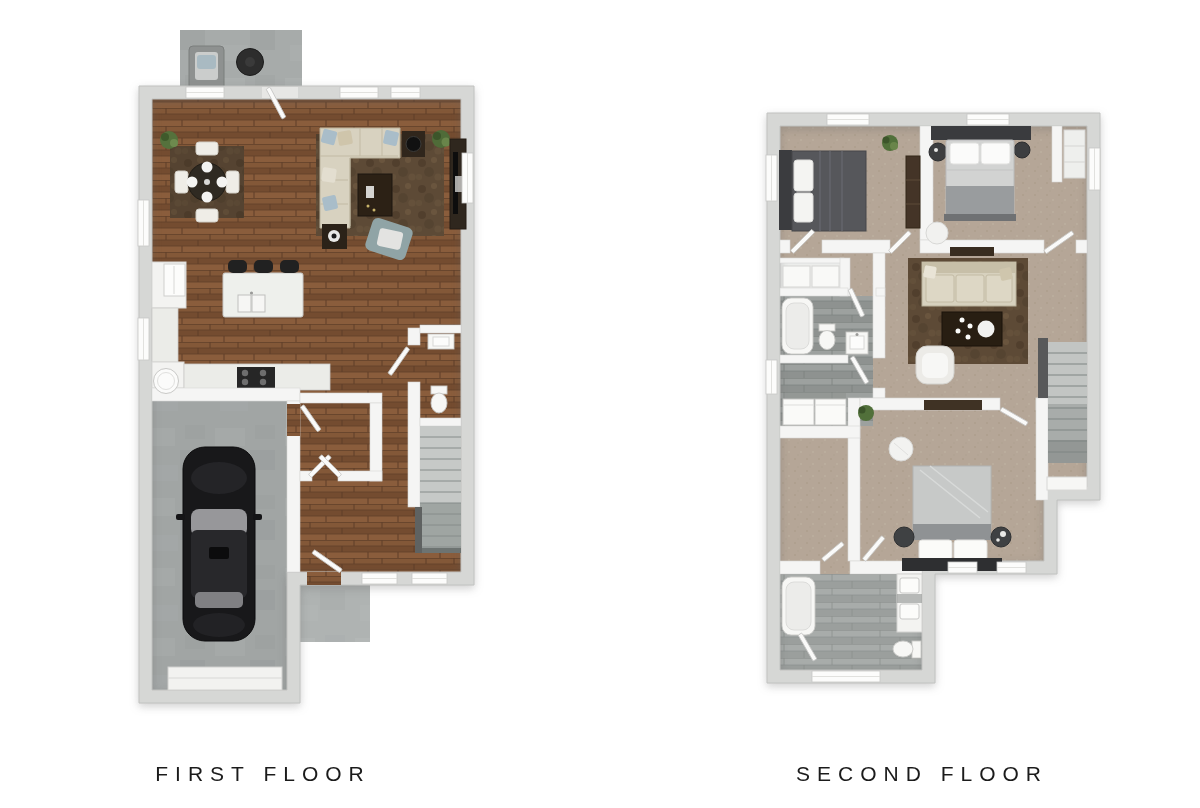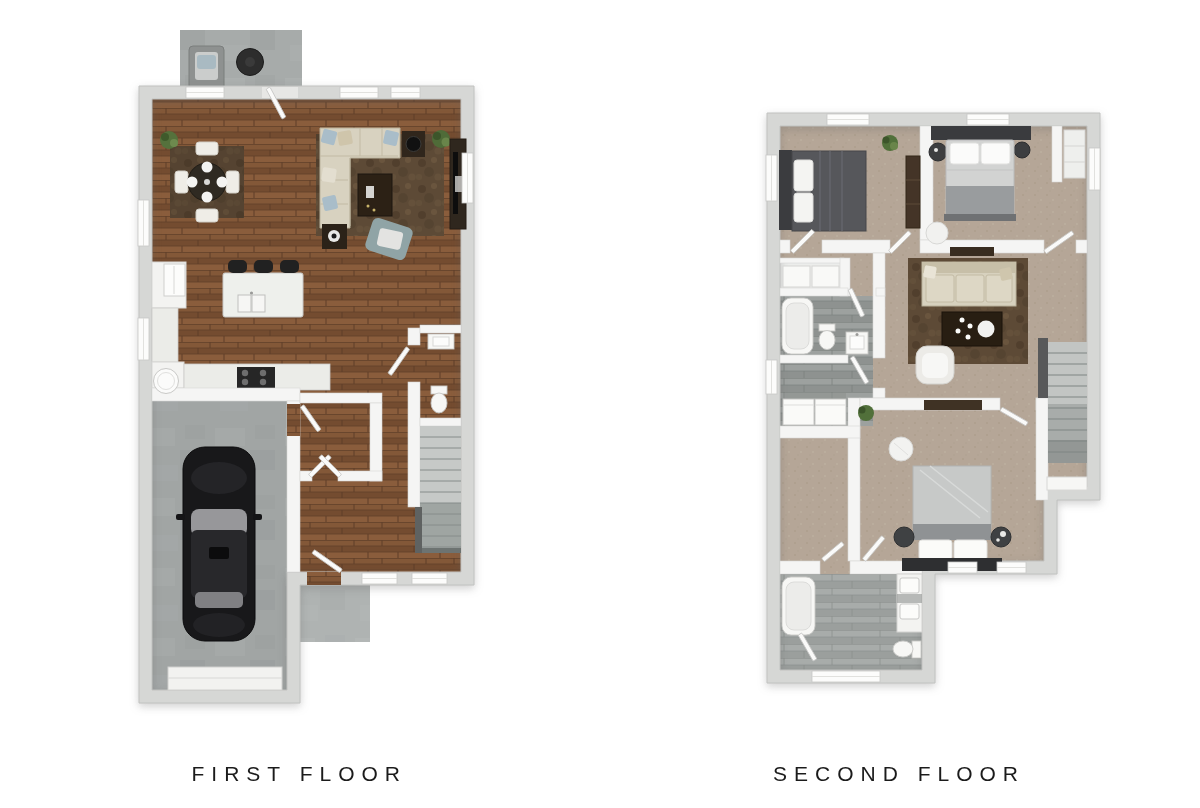--- a/index.html
+++ b/index.html
@@ -1,22 +1,22 @@
 <!DOCTYPE html>
 <html><head>
 <meta charset="utf-8">
 <style>
   html,body{margin:0;padding:0;background:#ffffff;}
   .canvas{position:relative;width:1200px;height:808px;background:#ffffff;overflow:hidden;
           font-family:"Liberation Sans",sans-serif;}
   .plan-svg{position:absolute;left:0;top:0;}
   .floor-label{position:absolute;font-size:21px;letter-spacing:7px;color:#1b1b1b;
                text-align:center;white-space:nowrap;font-family:"Liberation Sans",sans-serif;}
-  #label-first{left:137px;top:762px;width:270px;text-align:right;}
-  #label-second{left:764px;top:762px;width:270px;}
+  #label-first{left:128px;top:762px;width:270px;}
+  #label-second{left:787px;top:762px;width:270px;}
   .shell{fill:#d6d7d5;stroke:#c1c2c0;stroke-width:1;filter:drop-shadow(0 3px 4px rgba(100,100,100,.30));}
   .iwall{fill:#f5f5f4;stroke:#d7d7d5;stroke-width:.6;}
   .win{fill:#fcfcfb;stroke:#c7c7c5;stroke-width:.8;}
   .winline{stroke:#d9d9d7;stroke-width:.8;fill:none;}
   .leaf{fill:#fafaf9;stroke:#c5c5c3;stroke-width:.8;}
   .white-fixture{fill:#f7f7f5;stroke:#c8c8c6;stroke-width:.9;}
   .marble{fill:#ebece8;stroke:#cbcbc9;stroke-width:.8;}
 </style>
 </head>
 <body>

